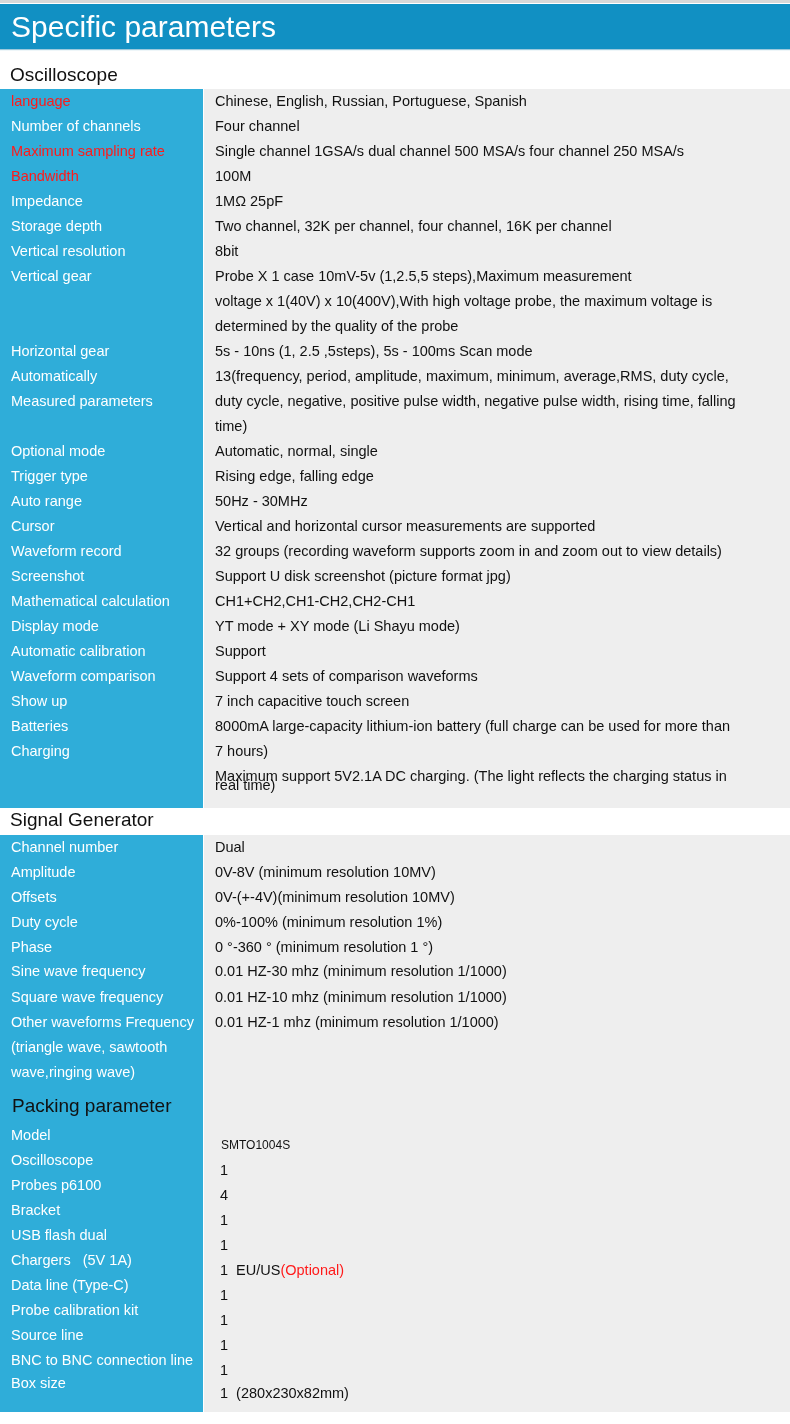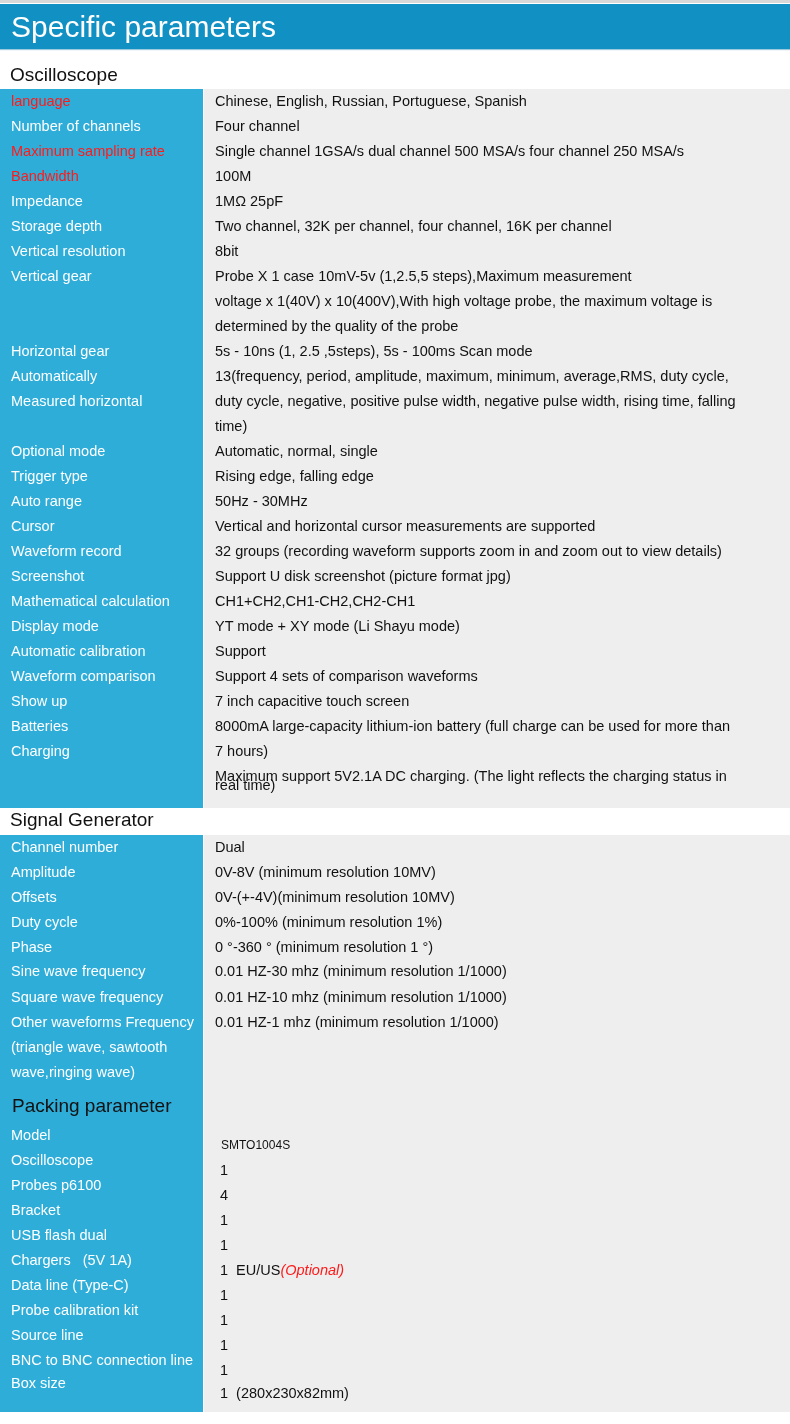--- a/index.html
+++ b/index.html
@@ -10,21 +10,21 @@
   .section-title { position: absolute; left: 10px; color: #111111; font-size: 19px; font-family: "Liberation Sans", sans-serif; line-height: 26px; }
   .table { position: absolute; left: 0; width: 790px; }
   .label-col { position: absolute; left: 0; top: 0; bottom: 0; width: 203px; background: #2fadd9; }
   .value-col { position: absolute; left: 204px; top: 0; bottom: 0; right: 0; background: #eeeeee; }
   .row { position: absolute; left: 0; width: 790px; }
   .lbl { position: absolute; left: 11px; top: 0; width: 195px; color: #ffffff; font-size: 14.5px; line-height: 25px; font-family: "Liberation Sans", sans-serif; white-space: nowrap; }
   .lbl.red { color: #ff1a1a; }
   .val { position: absolute; left: 215px; top: 0; width: 565px; color: #111111; font-size: 14.5px; line-height: 25px; font-family: "Liberation Sans", sans-serif; }
   .val.pack { left: 220px; margin-top: 10px; }
   .val.small { font-size: 12px; }
-  .red-text { color: #ff1a1a; font-style: italic; }
+  .red-text { color: #ff1a1a; }
 </style>
 </head>
 <body>
 
 <div class="topstrip"></div>
 <div class="header">
   <div class="header-title">Specific parameters</div>
 </div>
 
 <div class="section-title" style="top:62px;">Oscilloscope</div>
@@ -65,21 +65,21 @@
     <span class="val" style="top:0">Probe X 1 case 10mV-5v (1,2.5,5 steps),Maximum measurement</span>
     <span class="val" style="top:25px">voltage x 1(40V) x 10(400V),With high voltage probe, the maximum voltage is</span>
     <span class="val" style="top:50px">determined by the quality of the probe</span>
   </div>
   <div class="row" style="top:250px">
       <span class="lbl">Horizontal gear</span>
       <span class="val">5s - 10ns (1, 2.5 ,5steps),  5s - 100ms  Scan mode</span>
     </div>
   <div class="row" style="top:275px">
     <span class="lbl" style="top:0">Automatically</span>
-    <span class="lbl" style="top:25px">Measured horizontal</span>
+    <span class="lbl" style="top:25px">Measured parameters</span>
     <span class="val" style="top:0">13(frequency, period, amplitude, maximum, minimum, average,RMS, duty cycle,</span>
     <span class="val" style="top:25px">duty cycle, negative, positive pulse width, negative pulse width, rising time, falling</span>
     <span class="val" style="top:50px">time)</span>
   </div>
   <div class="row" style="top:350px">
       <span class="lbl">Optional mode</span>
       <span class="val">Automatic, normal, single</span>
     </div>
   <div class="row" style="top:375px">
       <span class="lbl">Trigger type</span>

